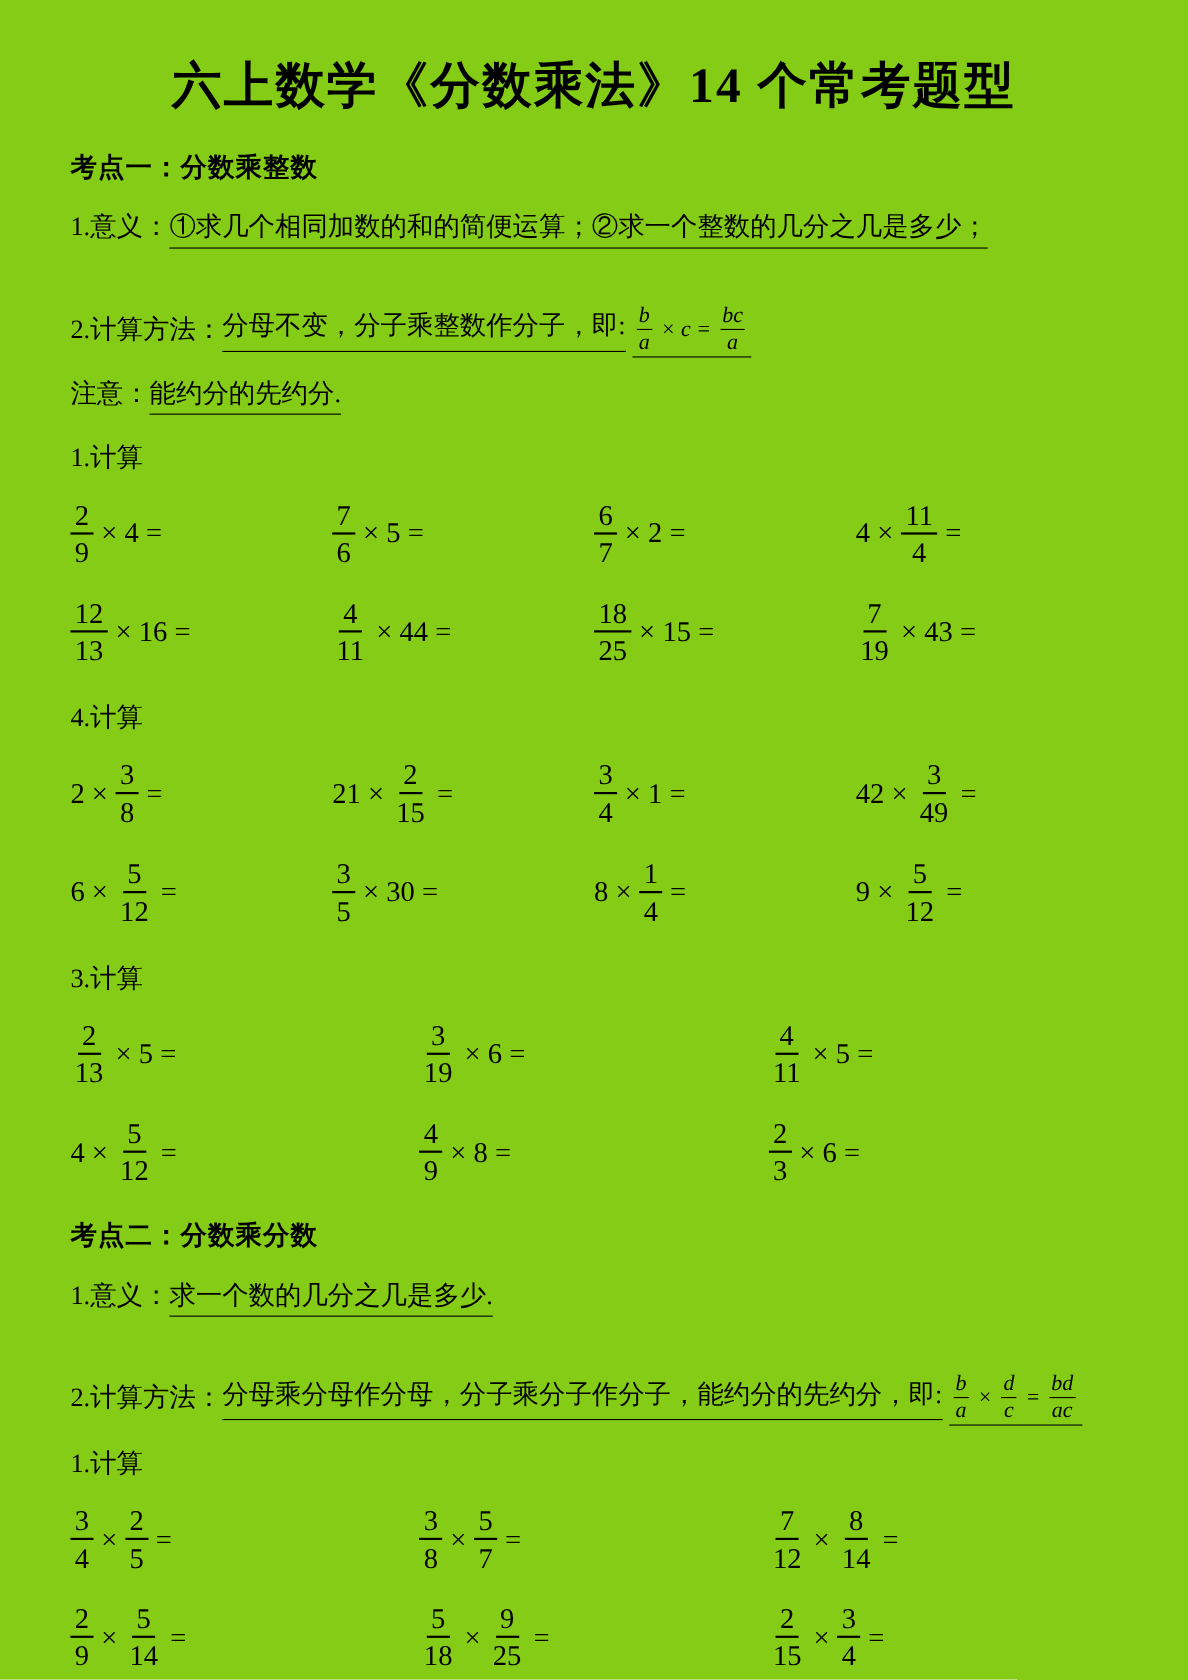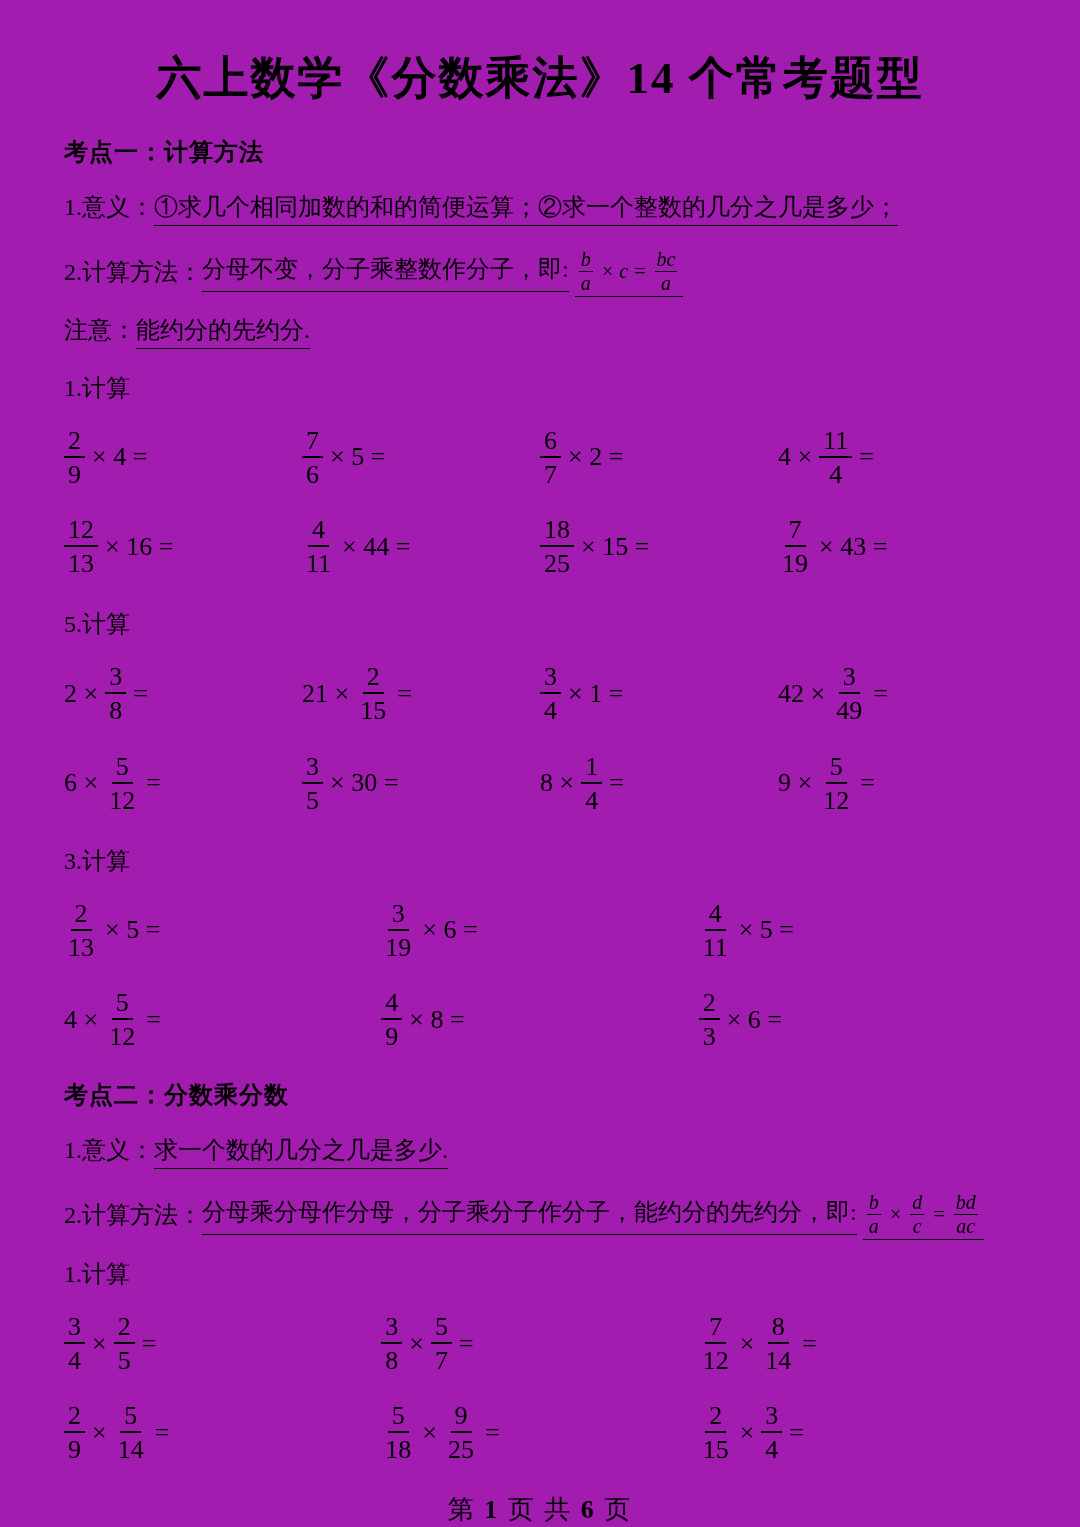--- a/index.html
+++ b/index.html
@@ -1,30 +1,30 @@
 <!DOCTYPE html>
 <html><head>
 <meta charset="utf-8">
 <style>
   html,body{margin:0;padding:0;background:#ffffff;}
   .page{
     width:1080px;height:1527px;box-sizing:border-box;
     padding:40px 64px 16px;display:flex;flex-direction:column;
-    background:#a21caf;color:#000;overflow:hidden;
+    background:#84cc16;color:#000;overflow:hidden;
     font-family:"Liberation Serif","DejaVu Serif",serif;
   }
   .title{
     font-size:45px;font-weight:bold;text-align:center;
     margin:10px 0 30px;letter-spacing:2px;line-height:1.25;
   }
   .line{font-size:24px;line-height:1.45;margin:0 0 22px;white-space:nowrap;}
   .section-heading{font-size:24px;font-weight:bold;margin:0 0 22px;letter-spacing:1px;}
   .b{font-weight:normal;}
   .ul{border-bottom:1.5px solid #000;padding-bottom:5px;}
-  .method-line{margin-bottom:16px;display:flex;align-items:center;}
+  .method-line{margin-bottom:16px;display:flex;align-items:center;margin-top:28px;}
   .calc-label{font-size:24px;margin:2px 0 8px;}
   .eq-grid{margin:0 0 2px;}
   .eq-row{display:flex;margin:14px 0 26px;}
   .eq-row.cols4 > .eq-cell{width:25%;}
   .eq-row.cols3 > .eq-cell{width:33.333%;}
   .eq-cell{display:flex;}
   .equation{font-size:26px;display:flex;align-items:center;gap:7px;}
   .eqtext{white-space:pre;}
   .frac{display:inline-flex;flex-direction:column;align-items:center;line-height:1.12;}
   .frac .num{border-bottom:2px solid #000;padding:0 4px 1px;display:block;text-align:center;}
@@ -44,21 +44,21 @@
   }
   .footer .num{font-weight:bold;}
 </style>
 </head>
 <body>
 
 <div class="page">
 
   <h1 class="title">六上数学《分数乘法》14 个常考题型</h1>
 
-  <p class="section-heading">考点一：计算方法</p>
+  <p class="section-heading">考点一：分数乘整数</p>
 
   <p class="line"><span class="b">1.意义：</span><span class="ul">①求几个相同加数的和的简便运算；②求一个整数的几分之几是多少；</span></p>
 
   <p class="line method-line">
       <span class="b">2.计算方法：</span>
       <span class="ul">分母不变，分子乘整数作分子，即:</span>
       <span class="formula">
         <span class="frac">
           <span class="num">b</span>
           <span class="den">a</span>
@@ -147,21 +147,21 @@
             <span class="frac">
               <span class="num">7</span>
               <span class="den">19</span>
             </span>
             <span class="eqtext">× 43 =</span>
           </div>
         </div>
       </div>
     </div>
 
-  <p class="calc-label">5.计算</p>
+  <p class="calc-label">4.计算</p>
   <div class="eq-grid">
       <div class="eq-row cols4">
         <div class="eq-cell">
           <div class="equation">
             <span class="eqtext">2 ×</span>
             <span class="frac">
               <span class="num">3</span>
               <span class="den">8</span>
             </span>
             <span class="eqtext">=</span>

